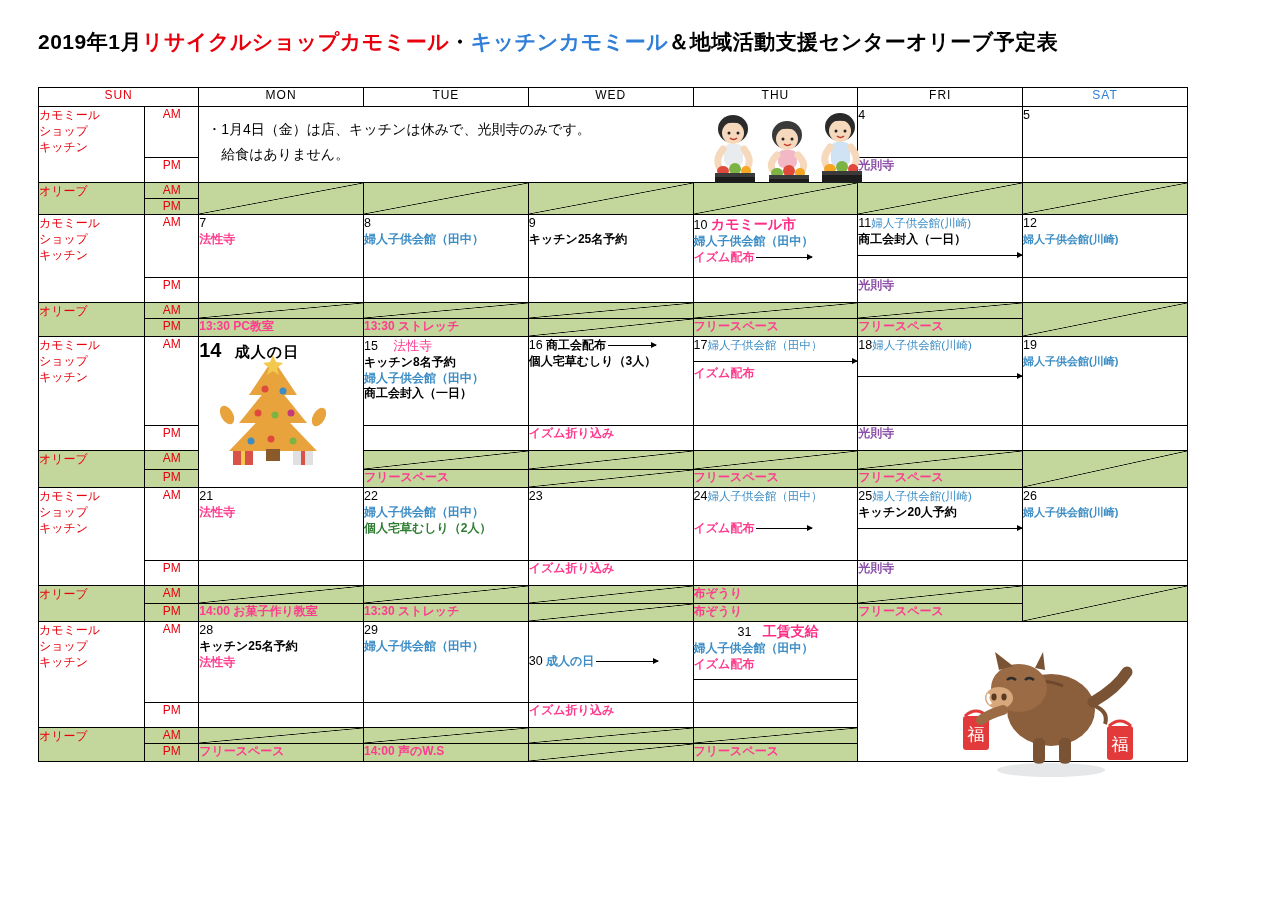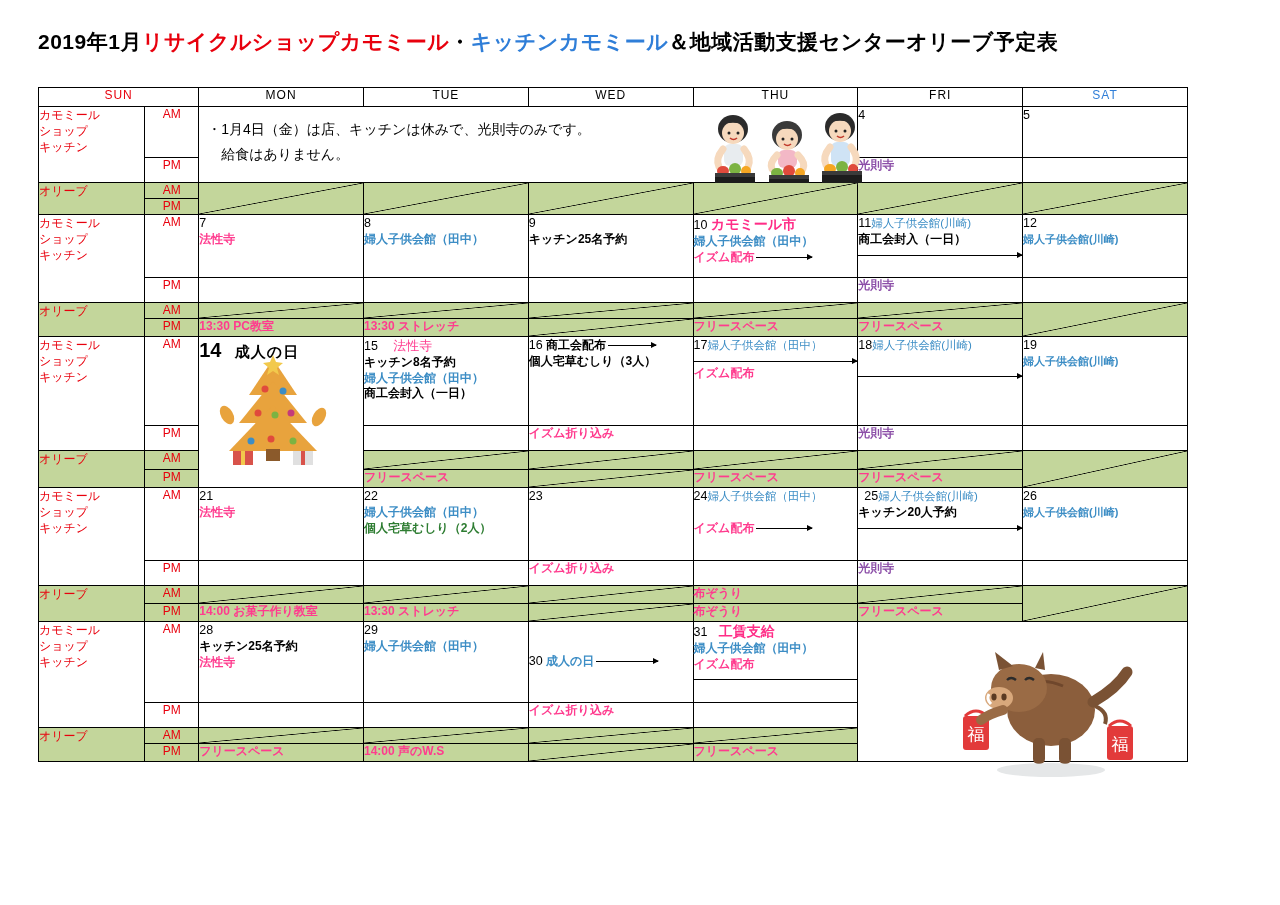--- a/index.html
+++ b/index.html
@@ -455,21 +455,21 @@
         <span class="ev ev-green">個人宅草むしり（2人）</span>
       </td>
       <td class="cell">
         <span class="daynum">23</span>
       </td>
       <td class="cell relcell">
         <span class="daynum" style="display:inline;">24</span><span class="inline-blue">婦人子供会館（田中）</span>
         <span class="ev ev-red" style="display:inline-block;margin-top:16px;">イズム配布</span><span class="arrow" style="width:56px;"></span>
       </td>
       <td class="cell relcell">
-        <span class="daynum" style="display:inline;margin-left:6px;">25</span><span class="inline-blue">婦人子供会館(川崎)</span>
+        <span class="daynum" style="display:inline;">25</span><span class="inline-blue">婦人子供会館(川崎)</span>
         <span class="ev ev-black">キッチン20人予約</span>
         <span class="arrow-cont" style="width:100%;"></span>
       </td>
       <td class="cell">
         <span class="daynum">26</span>
         <span class="ev ev-blue ev-small">婦人子供会館(川崎)</span>
       </td>
     </tr>
     <tr>
       <td class="ampm" style="height:24px;">PM</td>
@@ -527,21 +527,21 @@
       </td>
       <td class="cell">
         <span class="daynum">29</span>
         <span class="ev ev-blue">婦人子供会館（田中）</span>
       </td>
       <td class="cell relcell">
         <span class="daynum">30</span>
         <span class="ev ev-blue" style="display:inline-block;margin-top:32px;">成人の日</span><span class="arrow" style="width:62px;"></span>
       </td>
       <td class="cell relcell">
-        <span class="daynum" style="display:inline;">31</span>
+        <span class="daynum" style="display:inline;margin-left:44px;">31</span>
         <span class="ev-redbold" style="margin-left:8px;">工賃支給</span>
         <span class="ev ev-blue">婦人子供会館（田中）</span>
         <span class="ev ev-red">イズム配布</span>
         <span class="arrow-plain" style="width:100%;"></span>
       </td>
       <td class="cell relcell" colspan="2" rowspan="4">
 
         <svg class="illu-boar" viewBox="0 0 200 140">
 
           <ellipse cx="104" cy="70" rx="44" ry="36" fill="#8b5e3c"></ellipse>

